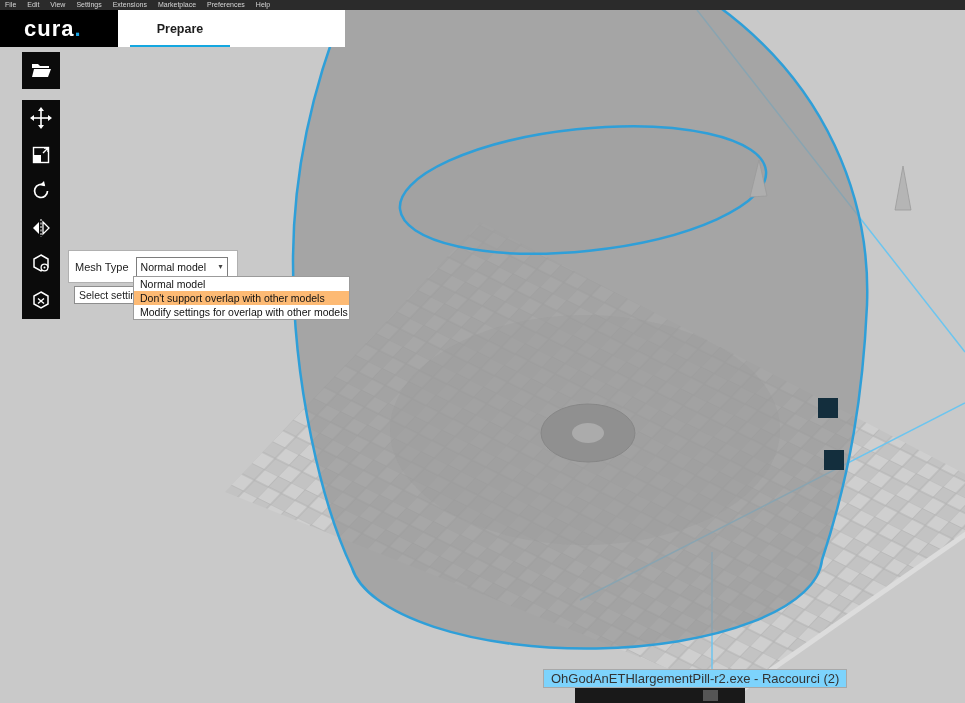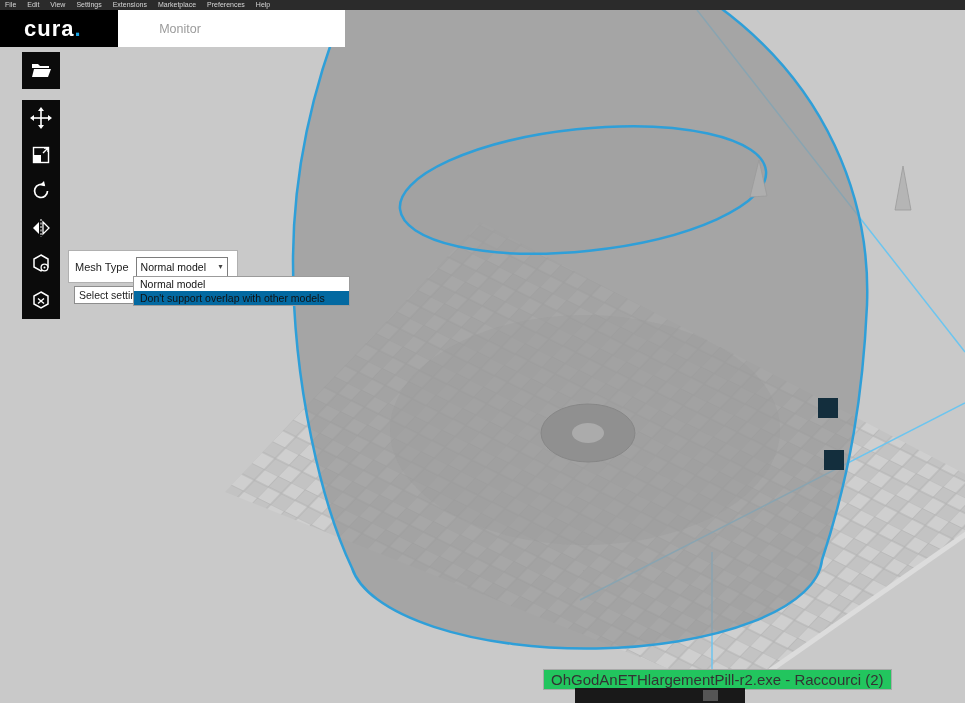--- a/index.html
+++ b/index.html
@@ -55,22 +55,22 @@
   #dropdown-list{
     position:absolute;left:133px;top:276px;width:217px;background:#fff;
     border:1px solid #9b9b9b;z-index:50;
   }
   .dd-option{
     height:14px;line-height:14px;padding:0 6px;font-size:10.5px;color:#111;
     white-space:nowrap;overflow:hidden;cursor:pointer;
   }
   
   #filename-label{
-    position:absolute;left:543px;top:669px;z-index:30;background:#22c55e;
-    border:1px solid #a8a8a8;font-size:15px;color:#333;padding:1px 7px;white-space:nowrap;
+    position:absolute;left:543px;top:669px;z-index:30;background:#7dd3fc;
+    border:1px solid #a8a8a8;font-size:13px;color:#333;padding:1px 7px;white-space:nowrap;
   }
   #bottom-bar{position:absolute;left:575px;top:688px;width:170px;height:15px;background:#191919;z-index:30;}
   #bottom-bar-btn{position:absolute;left:128px;top:2px;width:15px;height:11px;background:#555;}
   .dark-marker{position:absolute;width:20px;height:20px;background:#132e3d;z-index:25;}
   #marker-1{left:818px;top:398px;}
   #marker-2{left:824px;top:450px;}
   #viewport-svg{position:absolute;left:0;top:0;z-index:1;}
 </style>
 </head>
 <body>
@@ -124,21 +124,21 @@
     <span>Marketplace</span>
     <span>Preferences</span>
     <span>Help</span>
   </div>
 
   <div id="logo-block">
     <span class="logo">cura</span>
       <span class="logo-dot">.</span>
   </div>
   <div id="tabstrip">
-    <div class="tab">Monitor</div>
+    <div class="tab active">Prepare</div>
   </div>
 
   <div id="tool-open" class="toolblock">
     <div class="tool">
       <svg width="22" height="22" viewBox="0 0 22 22">
         <path d="M2 5h6l2 2h9v2H2z" fill="#fff"></path>
         <path d="M2 18l2-8h17l-3 8z" fill="#fff"></path>
       </svg>
     </div>
   </div>
@@ -192,21 +192,22 @@
     <span>Mesh Type</span>
     <div id="mesh-select">
       <span>Normal model</span>
       <span class="chev">▾</span>
     </div>
   </div>
   <div id="select-settings">Select settin</div>
 
   <div id="dropdown-list">
     <div class="dd-option">Normal model</div>
-    <div class="dd-option" style="background-color: #0369a1;">Don't support overlap with other models</div>
+    <div class="dd-option" style="background-color: #fdba74;">Don't support overlap with other models</div>
+    <div class="dd-option">Modify settings for overlap with other models</div>
   </div>
 
   <div id="filename-label">OhGodAnETHlargementPill-r2.exe - Raccourci (2)</div>
 
   <div id="bottom-bar">
     <div id="bottom-bar-btn"></div>
   </div>
 
   <div id="marker-1" class="dark-marker"></div>
   <div id="marker-2" class="dark-marker"></div>

